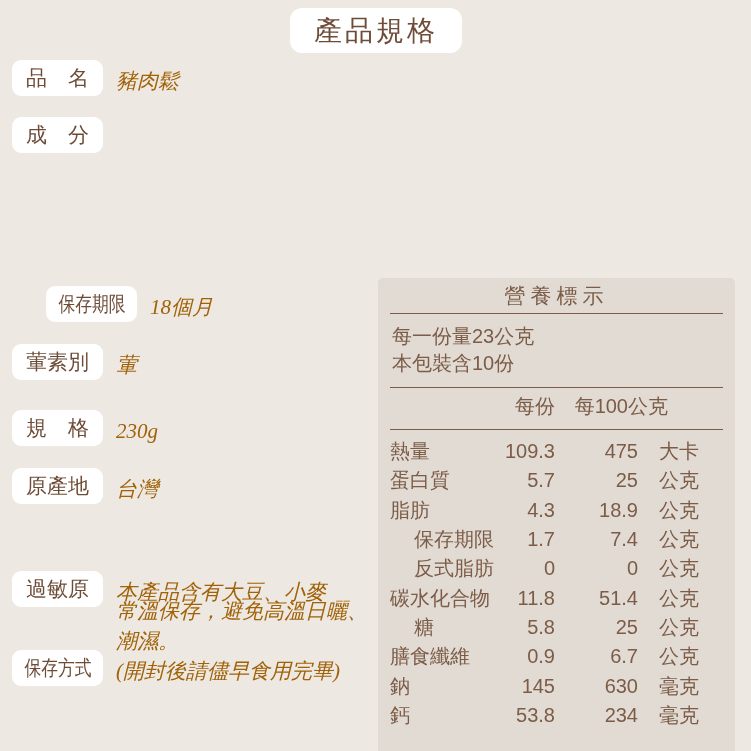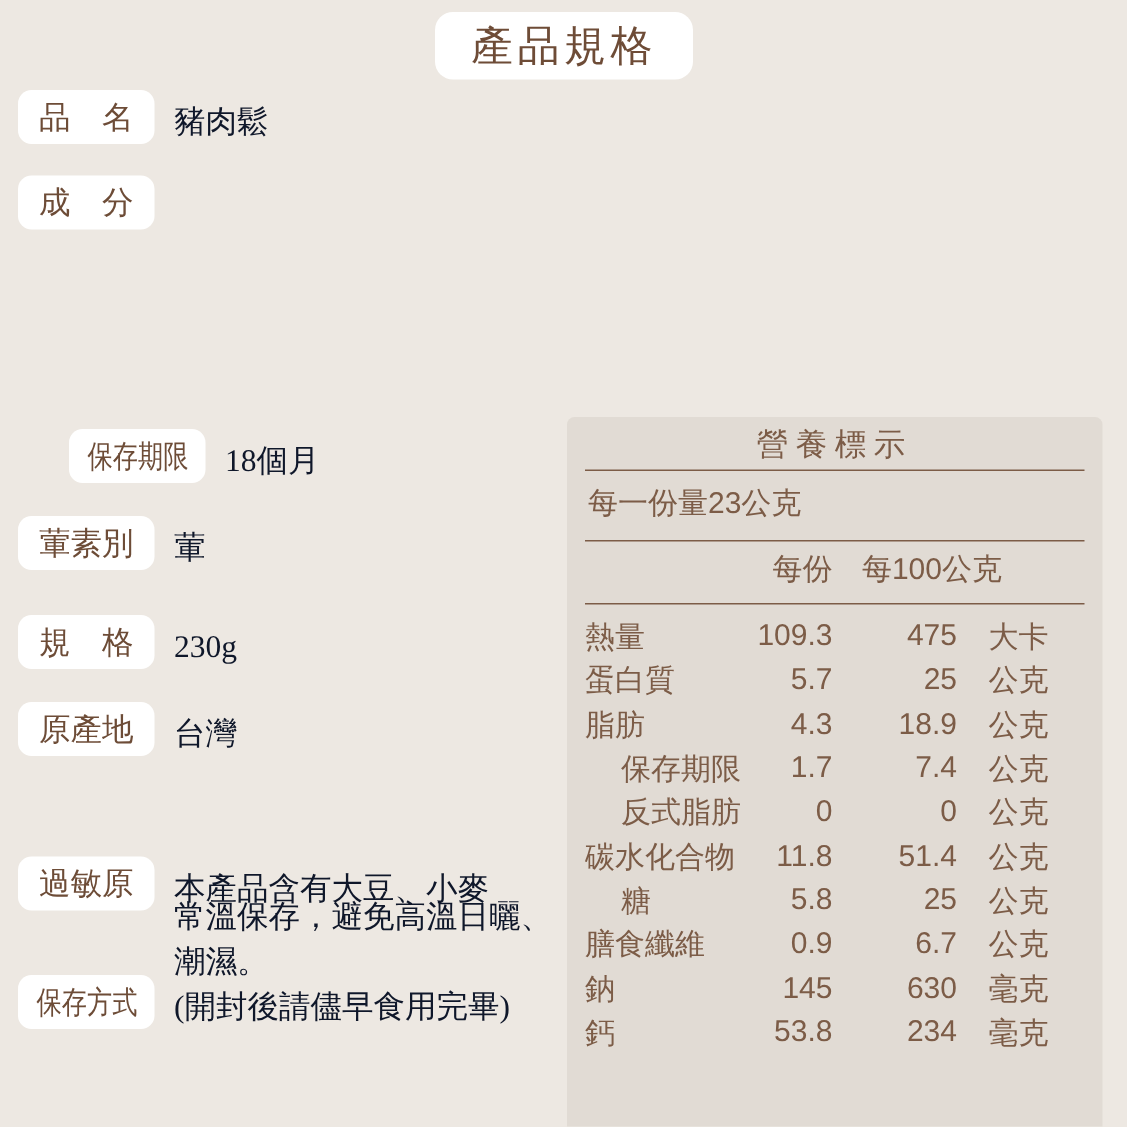--- a/index.html
+++ b/index.html
@@ -23,22 +23,23 @@
   }
   .pill{
     width:91px;height:36px;flex:0 0 91px;background:#FFFFFF;border-radius:9px;
     display:flex;align-items:center;justify-content:center;overflow:hidden;
   }
   .pill-text{
     font-size:21px;color:#6D4C37;white-space:nowrap;
   }
   .pill-text.tight{transform:scaleX(0.80);letter-spacing:0;}
   .spec-value{
-    font-size:21px;color:#0f172a;line-height:30px;padding-top:3px;
+    font-size:21px;color:#a16207;line-height:30px;padding-top:3px;
     white-space:pre;
+    font-style:italic;
   }
   .spec-value.val-small{font-size:20px;line-height:29.5px;padding-top:4px;}
   
   .nutrition{
     position:absolute;left:378px;top:278px;width:357px;height:514px;
     box-sizing:border-box;padding:0 12px;
     background:#E1DBD4;border-radius:5px;
     color:#7C5C47;
     font-family:"Liberation Sans","DejaVu Sans",sans-serif;
   }
@@ -123,20 +124,21 @@
       <div class="spec-value">常溫保存，避免高溫日曬、
 潮濕。
 (開封後請儘早食用完畢)</div>
     </div>
   </div>
 
 <div class="nutrition" style="background: rgb(225, 219, 212);">
   <div class="n-title">營養標示</div>
   <div class="n-serving">
     <div>每一份量23公克</div>
+    <div>本包裝含10份</div>
   </div>
   <div class="n-colhead">
     <span class="n-h1">每份</span>
     <span class="n-h2">每100公克</span>
   </div>
   <div class="n-rows" id="nutrition-rows">
       <div class="n-row">
         <div class="n-name">熱量</div>
         <div class="n-val">109.3</div>
         <div class="n-val">475</div>

